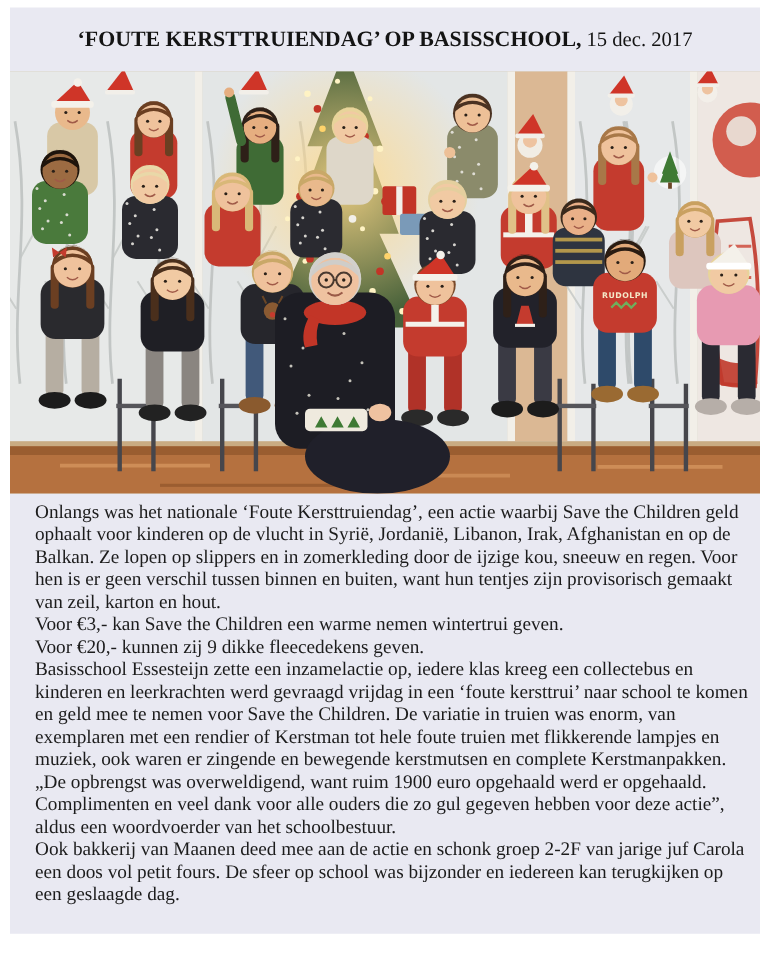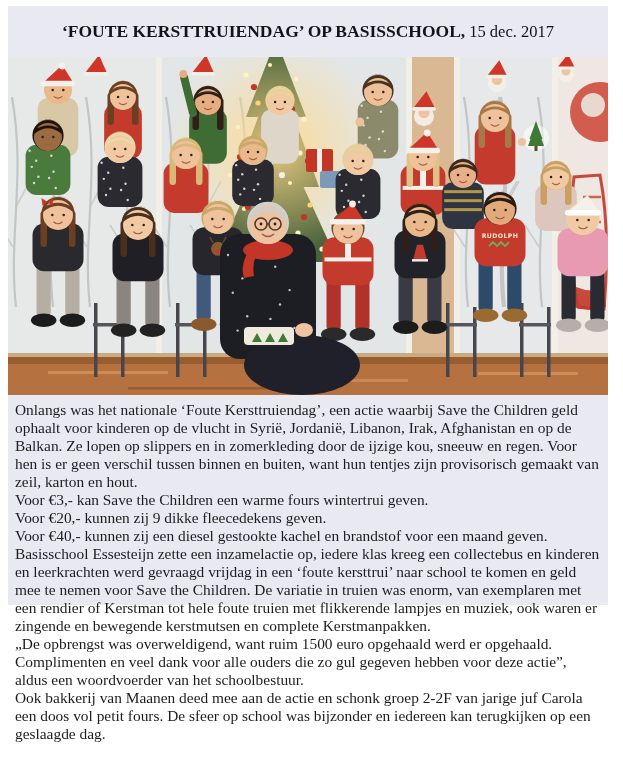--- a/index.html
+++ b/index.html
@@ -1,23 +1,23 @@
 <!DOCTYPE html>
 <html><head>
 <meta charset="utf-8">
 <style>
   html,body{margin:0;padding:0;background:#ffffff;}
   body{width:623px;height:764px;position:relative;font-family:"Liberation Serif",serif;}
-  .page{position:absolute;left:8px;top:6px;width:600px;height:599px;background:#e9e9f2;}
+  .page{position:absolute;left:8px;top:6px;width:600px;height:741px;background:#e9e9f2;}
   .hdr{height:51px;display:flex;align-items:center;justify-content:center;}
   .hdr .t-bold{font-weight:bold;font-size:17.5px;color:#141414;}
   .hdr .t-date{font-weight:normal;font-size:16.5px;color:#141414;margin-left:4px;}
   .photo{width:600px;height:338px;overflow:hidden;background:#d8d2c6;}
   .photo svg{display:block;}
-  .article{padding:6px 6px 0 7px;font-size:15.4px;line-height:18px;color:#1c1c1c;}
+  .article{padding:6px 6px 0 20px;font-size:15.4px;line-height:18px;color:#1c1c1c;}
   .article p{margin:0;}
 </style>
 </head>
 <body>
 
 <div class="page">
 
   <div class="hdr">
     <span class="t-bold">‘FOUTE KERSTTRUIENDAG’ OP BASISSCHOOL,</span>
     <span class="t-date">15 dec. 2017</span>
@@ -546,21 +546,20 @@
           <circle cx="253" cy="167" r="1.4" fill="#2a2018"></circle>
           <circle cx="267" cy="167" r="1.4" fill="#2a2018"></circle>
           <path d="M 254 177 Q 260 182 266 177" stroke="#9a5a48" stroke-width="1.6" fill="none"></path>
           <ellipse cx="296" cy="273" rx="9" ry="7" fill="#efc2a0"></ellipse>
         </g>
       </svg>
     </div>
 
   <div class="article">
     <p>Onlangs was het nationale ‘Foute Kersttruiendag’, een actie waarbij Save the Children geld ophaalt voor kinderen op de vlucht in Syrië, Jordanië, Libanon, Irak, Afghanistan en op de Balkan. Ze lopen op slippers en in zomerkleding door de ijzige kou, sneeuw en regen. Voor hen is er geen verschil tussen binnen en buiten, want hun tentjes zijn provisorisch gemaakt van zeil, karton en hout.</p>
-    <p>Voor €3,- kan Save the Children een warme fours wintertrui geven.</p>
+    <p>Voor €3,- kan Save the Children een warme nemen wintertrui geven.</p>
     <p>Voor €20,- kunnen zij 9 dikke fleecedekens geven.</p>
-    <p>Voor €40,- kunnen zij een diesel gestookte kachel en brandstof voor een maand geven.</p>
     <p>Basisschool Essesteijn zette een inzamelactie op, iedere klas kreeg een collectebus en kinderen en leerkrachten werd gevraagd vrijdag in een ‘foute kersttrui’ naar school te komen en geld mee te nemen voor Save the Children. De variatie in truien was enorm, van exemplaren met een rendier of Kerstman tot hele foute truien met flikkerende lampjes en muziek, ook waren er zingende en bewegende kerstmutsen en complete Kerstmanpakken.</p>
-    <p>„De opbrengst was overweldigend, want ruim 1500 euro opgehaald werd er opgehaald. Complimenten en veel dank voor alle ouders die zo gul gegeven hebben voor deze actie”, aldus een woordvoerder van het schoolbestuur.</p>
+    <p>„De opbrengst was overweldigend, want ruim 1900 euro opgehaald werd er opgehaald. Complimenten en veel dank voor alle ouders die zo gul gegeven hebben voor deze actie”, aldus een woordvoerder van het schoolbestuur.</p>
     <p>Ook bakkerij van Maanen deed mee aan de actie en schonk groep 2-2F van jarige juf Carola een doos vol petit fours. De sfeer op school was bijzonder en iedereen kan terugkijken op een geslaagde dag.</p>
   </div>
 
 </div>
 
 </body></html>

